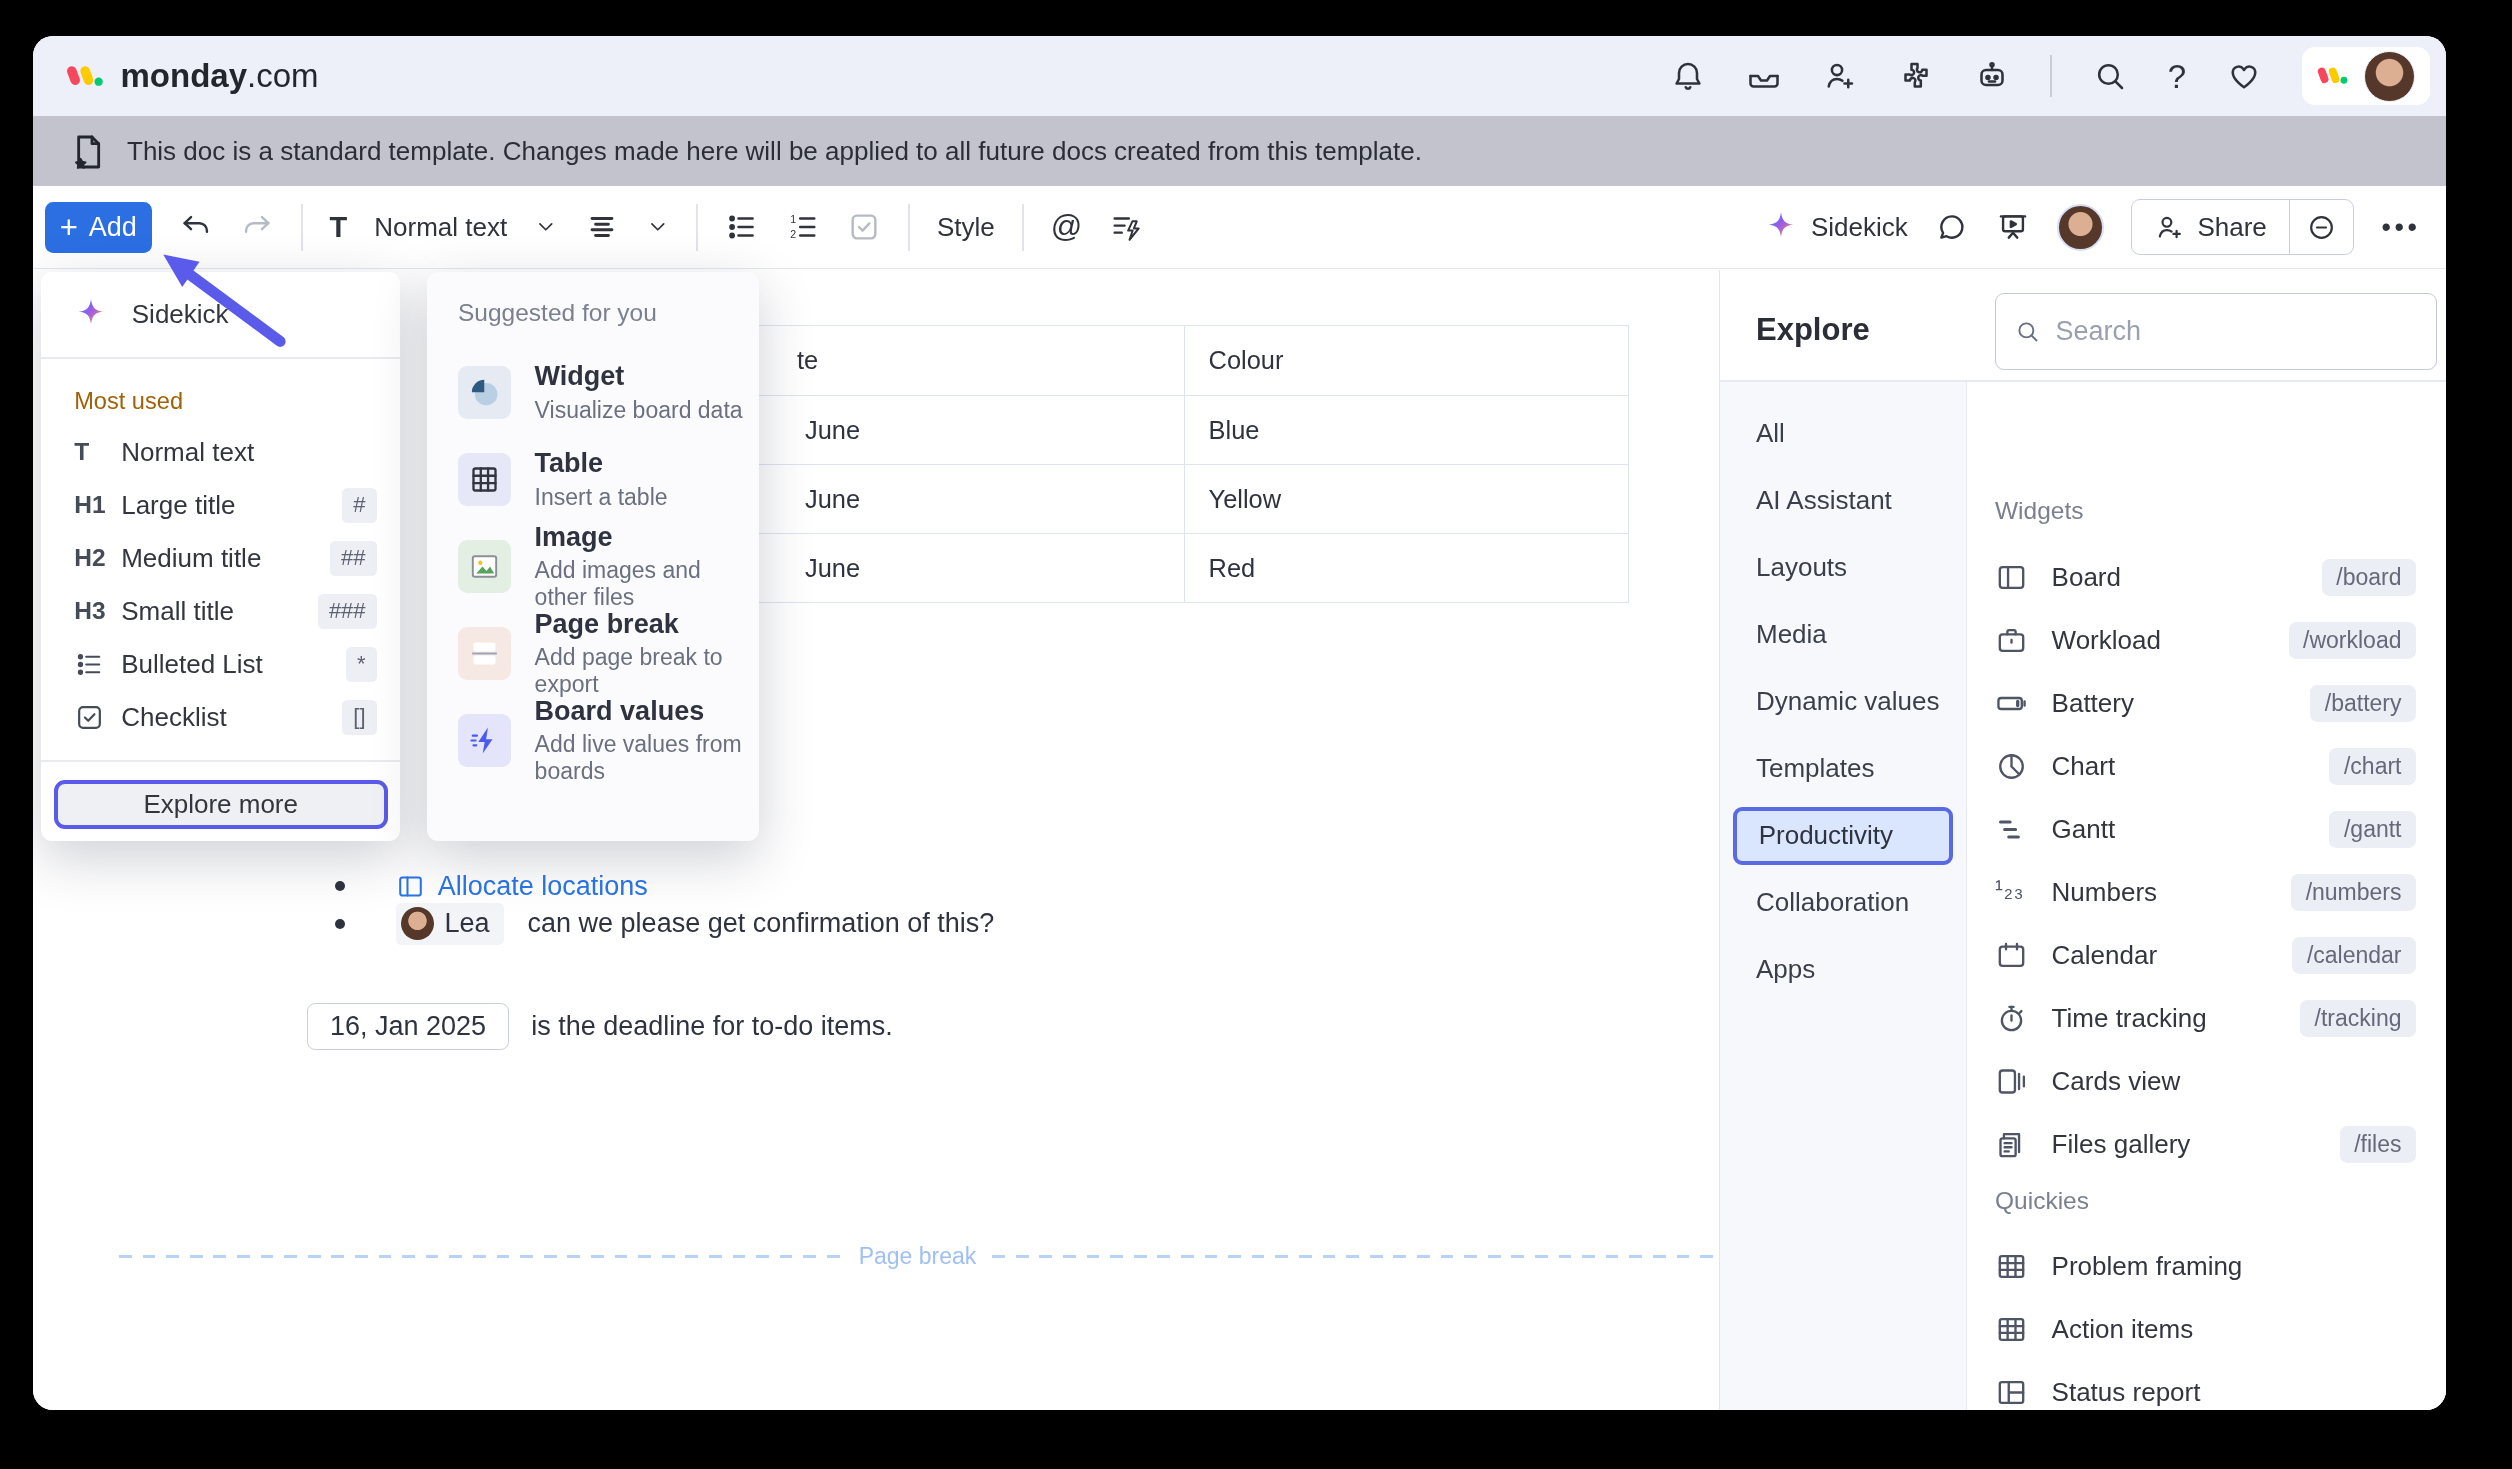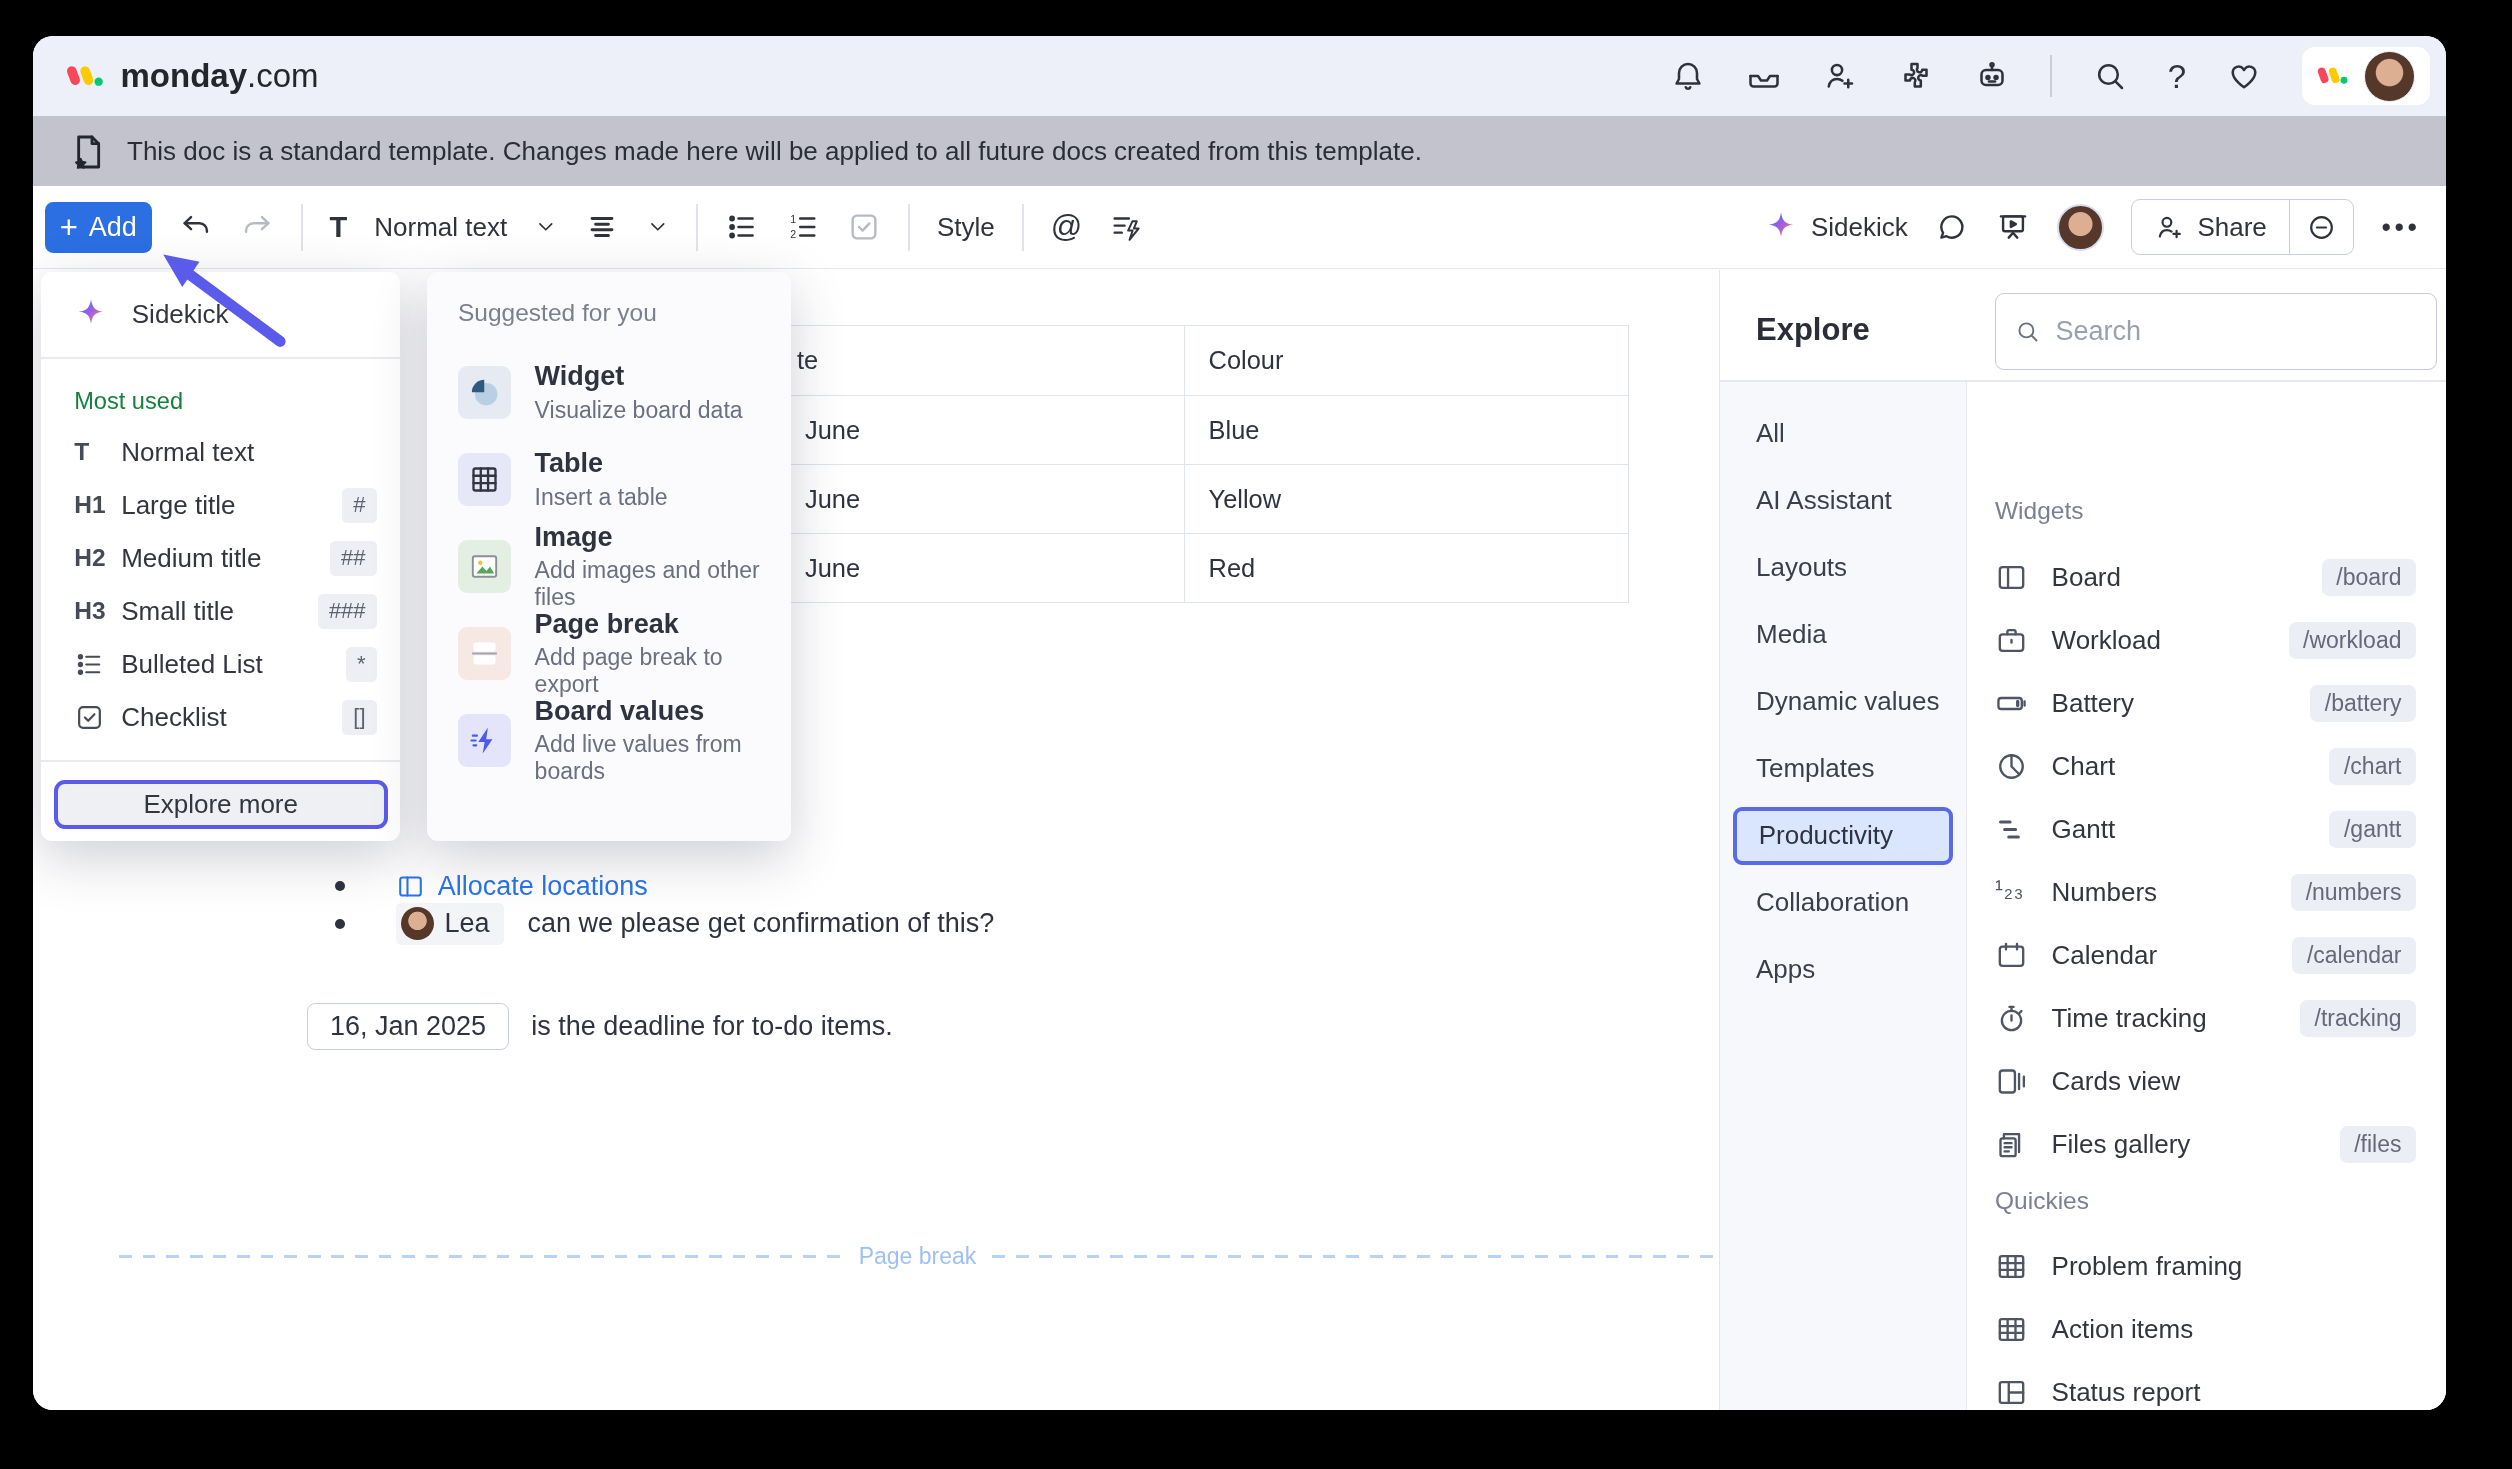--- a/index.html
+++ b/index.html
@@ -86,33 +86,33 @@
                background:repeating-linear-gradient(90deg,#b9d2f8 0 12.7px,transparent 12.7px 23.6px); }
   .pagebreak span { position:absolute; left:50%; top:50%; transform:translate(-50%,-50%);
                     background:#fff; padding:0 12.7px; color:#9fc0f2; font-size:23px; }
 
   
   .popup { position:absolute; top:1.8px; background:#fff; border-radius:11px;
            box-shadow:0 16.3px 54px rgba(35,40,70,.22); }
   .addmenu { left:8.2px; width:359px; height:569px; }
   .am-sidekick { height:85px; display:flex; align-items:center; gap:23.6px; padding-left:33px; }
   .am-hr { height:1.8px; background:#e8eaf0; }
-  .am-section { margin:29px 0 11px 33px; font-size:23.6px; color:#15803d; }
+  .am-section { margin:29px 0 11px 33px; font-size:23.6px; color:#a16207; }
   .am-item { height:53px; display:flex; align-items:center; padding:0 23.6px 0 33px; }
   .am-lead { width:47px; flex:none; font-size:24.5px; font-weight:700; color:#464b58; }
   .am-lead .mic { width:31px; height:31px; color:#464b58; display:block; }
   .am-lead svg { width:100%; height:100%; }
   .am-label { font-size:26px; color:#33363f; flex:1; }
   .shortcut { background:#edeff4; border-radius:5.4px; padding:4.5px 11px; font-size:22px; color:#5d6270; }
   .shortcut:empty { display:none; }
   .am-footer { margin:18px 12.7px 0 12.7px; }
   .explore-more-btn { height:49px; background:#eef0f3; border:4.5px solid #5a5bea; border-radius:11px;
                       display:flex; align-items:center; justify-content:center; font-size:26px; color:#33363f; }
 
-  .suggested { left:394px; width:364px; height:569px; background:#fbfbfd; padding:27px 0 0 31px; }
+  .suggested { left:394px; width:332px; height:569px; background:#fbfbfd; padding:27px 0 0 31px; }
   .sg-section { font-size:24.5px; color:#7b8090; margin-bottom:22px; }
   .sg-item { display:flex; align-items:center; gap:23.6px; height:87px; }
   .sg-tile { width:53px; height:53px; border-radius:9px; flex:none; display:flex; align-items:center; justify-content:center; }
   .sg-tile svg { width:33px; height:33px; }
   .tile-widget { background:#e6ebf3; } .tile-table { background:#e6e8f8; }
   .tile-image { background:#e4efe4; } .tile-pb { background:#f6e8e2; } .tile-bv { background:#e4e4fb; }
   .sg-title { font-size:27px; font-weight:700; color:#2f3340; }
   .sg-sub { font-size:23px; color:#6b7080; margin-top:4.5px; }
 
   

